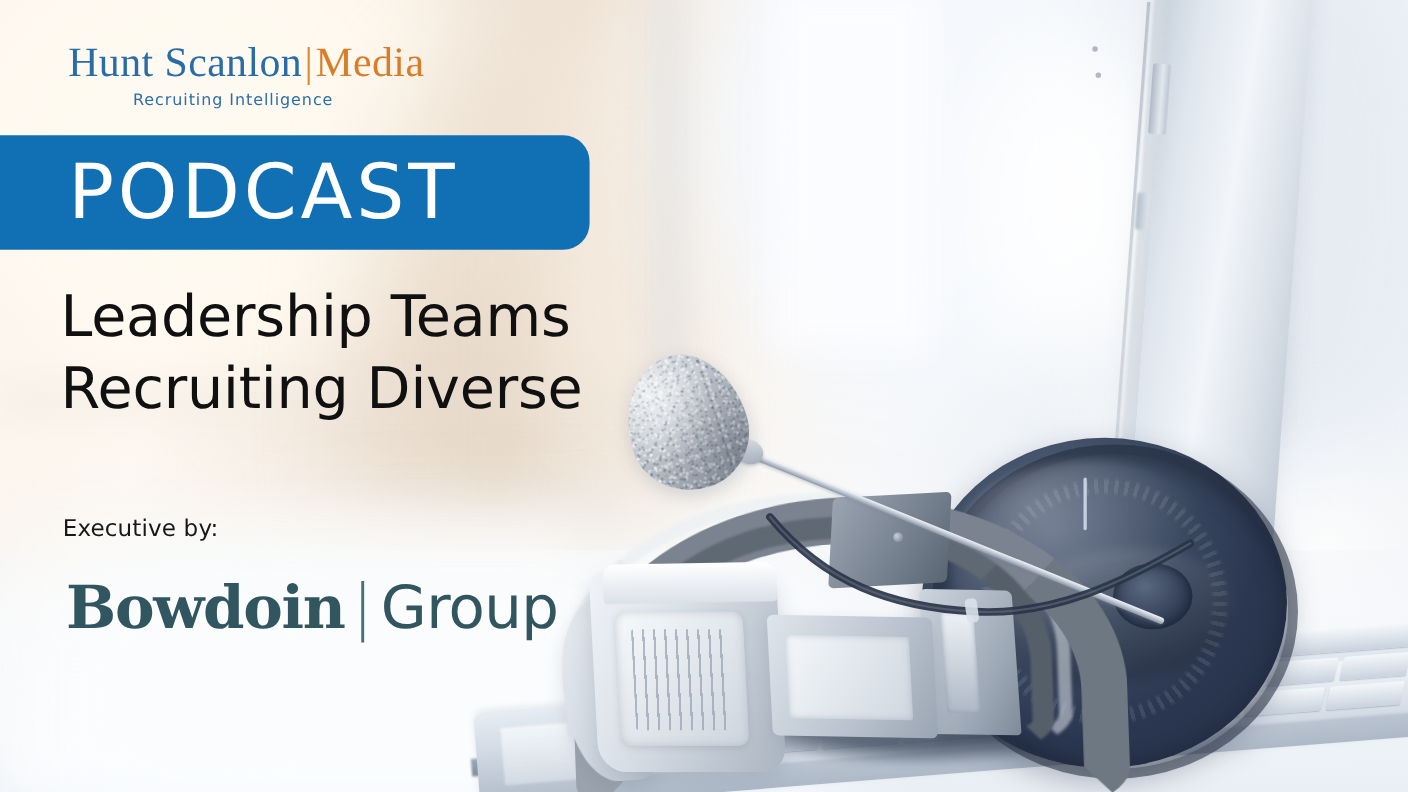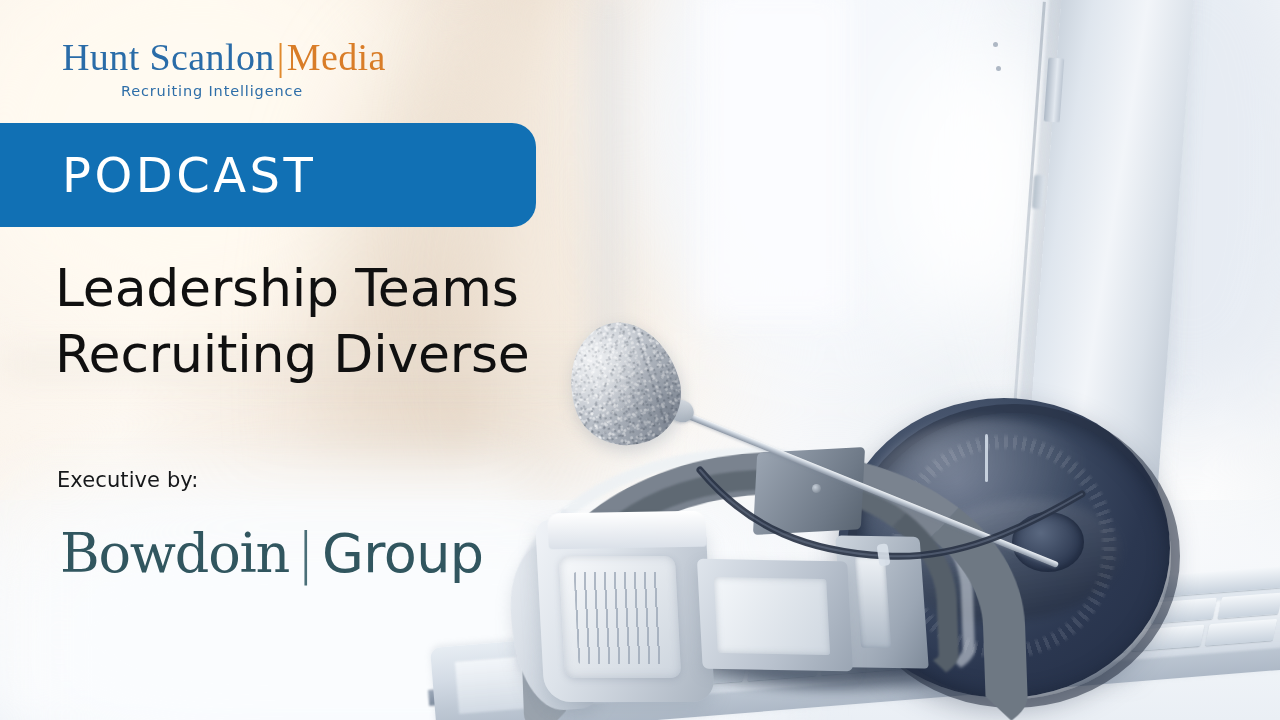--- a/index.html
+++ b/index.html
@@ -515,21 +515,21 @@
     width: 560px; height: 104px;
     background: #1170b4;
     border-radius: 0 24px 24px 0;
     display: flex;
     align-items: center;
   }
   .podcast-label {
     margin-left: 86px;
     color: #ffffff;
     font-family: "DejaVu Sans", sans-serif;
-    font-size: 48px;
+    font-size: 69px;
     font-weight: 400;
     letter-spacing: 3.5px;
     line-height: 1;
   }
 
   .episode-title {
     position: absolute;
     left: 55px; top: 256px;
     width: 520px;
     color: #101010;
@@ -556,21 +556,21 @@
   }
   .sponsor-name {
     font-size: 54px;
     line-height: 1.02;
     color: #31565f;
     white-space: nowrap;
     font-family: "DejaVu Sans", sans-serif;
   }
   .sn-bold {
     font-family: "DejaVu Serif", serif;
-    font-weight: 400;
+    font-weight: 700;
     letter-spacing: -1.2px;
   }
   .sn-pipe {
     font-weight: 300;
     color: #4a6f78;
     padding: 0 7px;
     font-size: 56px;
   }
   .sn-light {
     font-weight: 400;

